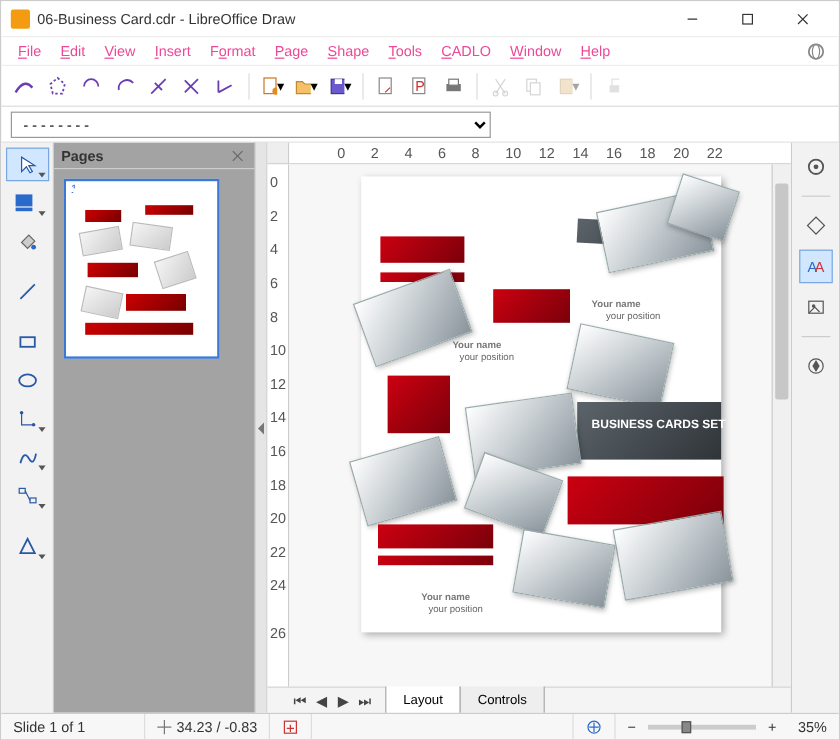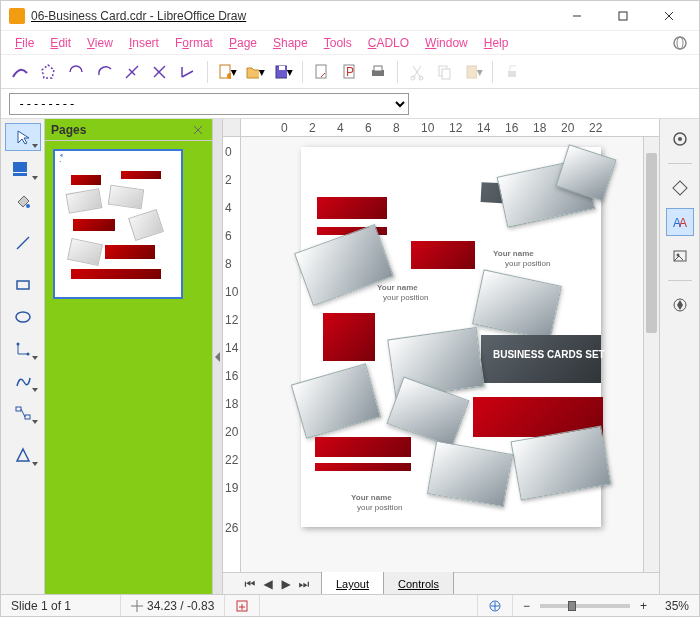--- a/index.html
+++ b/index.html
@@ -1,38 +1,38 @@
 <!DOCTYPE html>
 <html><head>
 <meta charset="utf-8">
 <style>
 * { margin: 0; padding: 0; box-sizing: border-box; font-family: "Segoe UI", Tahoma, sans-serif; font-size: 12px; }
 body { background: #fff; width: 700px; height: 617px; overflow: hidden; border: 1px solid #ccc; display: flex; flex-direction: column; }
-.titlebar { height: 30px; background: #fff; display: flex; align-items: center; padding: 0 8px; border-bottom: 1px solid #eee; text-decoration: underline; }
+.titlebar { height: 30px; background: #fff; display: flex; align-items: center; padding: 0 8px; border-bottom: 1px solid #eee; }
 .titlebar .icon { width: 16px; height: 16px; background: #f39c12; border-radius: 2px; margin-right: 6px; }
 .titlebar .title { flex: 1; color: #333; }
 .winbtns { display: flex; gap: 2px; }
 .winbtn { width: 44px; height: 28px; display: flex; align-items: center; justify-content: center; color: #333; }
 .menubar { height: 24px; display: flex; align-items: center; padding: 0 8px; gap: 4px; border-bottom: 1px solid #eee; }
 .menuitem { padding: 2px 6px; color: #ec4899; }
 .menuitem u { text-decoration: underline; }
 .menubar .flex1 { flex: 1; }
 .mainbar { height: 34px; display: flex; align-items: center; padding: 0 8px; gap: 6px; border-bottom: 1px solid #ddd; }
 .tbtn { width: 22px; height: 22px; display: flex; align-items: center; justify-content: center; border: 1px solid transparent; }
 .tbtn.disabled { opacity: 0.35; }
 .tbar-sep { width: 1px; height: 22px; background: #ddd; margin: 0 2px; }
 .drop { width: 8px; display: inline-block; }
 .linebar { height: 30px; display: flex; align-items: center; padding: 4px 8px; border-bottom: 1px solid #ddd; }
 .linebar select { height: 22px; border: 1px solid #999; background: #fff; font-family: monospace; padding: 0 4px; width: 400px; }
 .workrow { flex: 1; display: flex; min-height: 0; }
 .toolbox { width: 44px; background: #f2f2f2; border-right: 1px solid #ccc; display: flex; flex-direction: column; align-items: center; padding: 4px 0; gap: 4px; }
 .toolbox .tool { width: 36px; height: 28px; display: flex; align-items: center; justify-content: center; border: 1px solid transparent; position: relative; }
 .toolbox .tool.selected { background: #d0e7ff; border-color: #7aa7e0; }
 .tool .dd { position: absolute; right: 2px; bottom: 2px; width: 0; height: 0; border-left: 3px solid transparent; border-right: 3px solid transparent; border-top: 4px solid #555; }
-.pages-panel { width: 168px; background: #84cc16; border-right: 1px solid #ccc; display: flex; flex-direction: column; }
+.pages-panel { width: 168px; background: #a3a3a3; border-right: 1px solid #ccc; display: flex; flex-direction: column; }
 .pages-head { height: 22px; display: flex; align-items: center; justify-content: space-between; padding: 0 6px; font-weight: bold; color: #333; border-bottom: 1px solid #ccc; }
 .pages-head .x { width: 16px; height: 16px; display: flex; align-items: center; justify-content: center; }
 .pages-body { flex: 1; padding: 8px; overflow: auto; }
 .thumb { width: 130px; height: 150px; border: 2px solid #3a78d6; background: #fff; position: relative; padding: 6px; }
 .thumb .num { position: absolute; top: 2px; left: 4px; color: #3a78d6; font-size: 10px; }
 .thumb-content { width: 100%; height: 100%; background: #fff; position: relative; overflow: hidden; }
 .mini-card { position: absolute; background: linear-gradient(135deg,#f5f5f5,#ccc); border: 1px solid #bbb; }
 .mini-red { position: absolute; background: linear-gradient(135deg,#c00,#700); }
 .canvas-area { flex: 1; display: flex; flex-direction: column; min-width: 0; background: #f4f4f4; }
 .ruler-row { height: 18px; display: flex; }
@@ -51,21 +51,21 @@
 .red-band { background: linear-gradient(135deg,#cc0011,#7a000a); }
 .dk-band { background: linear-gradient(135deg,#5c646b,#2f3438); }
 .lbl { color: #666; font-size: 8px; white-space: nowrap; }
 .lbl.big { font-size: 10px; font-weight: bold; font-style: normal; color: #fff; text-align: center; line-height: 1.1; }
 .vscroll { width: 16px; background: #f0f0f0; border-left: 1px solid #ccc; position: relative; }
 .vscroll .thumb-s { position: absolute; left: 2px; right: 2px; top: 16px; height: 180px; background: #c7c7c7; border-radius: 2px; }
 .nav-row { height: 22px; display: flex; align-items: center; border-top: 1px solid #ccc; background: #f4f4f4; }
 .hscroll-mini { width: 18px; }
 .nav-btn { width: 18px; height: 18px; display: flex; align-items: center; justify-content: center; color: #444; }
 .tabs { display: flex; margin-left: 8px; }
-.tab { padding: 12px 14px; border: 1px solid #aaa; border-bottom: none; background: #eee; margin-right: -1px; font-size: 11px; text-decoration: underline; }
+.tab { padding: 12px 14px; border: 1px solid #aaa; border-bottom: none; background: #eee; margin-right: -1px; font-size: 11px; }
 .tab.active { background: #fff; }
 .right-rail { width: 40px; background: #f2f2f2; border-left: 1px solid #ccc; display: flex; flex-direction: column; align-items: center; padding: 6px 0; gap: 6px; }
 .rail-btn { width: 28px; height: 28px; display: flex; align-items: center; justify-content: center; border: 1px solid transparent; }
 .rail-btn.sel { background: #d0e7ff; border-color: #7aa7e0; }
 .rail-sep { width: 24px; height: 1px; background: #ccc; margin: 4px 0; }
 .statusbar { height: 22px; border-top: 1px solid #ccc; background: #f7f7f7; display: flex; align-items: center; font-size: 11px; color: #333; }
 .stat-cell { padding: 0 10px; border-right: 1px solid #ddd; height: 100%; display: flex; align-items: center; gap: 4px; }
 .stat-cell.flex { flex: 1; }
 .zoom-slider { width: 90px; height: 4px; background: #ccc; position: relative; margin: 0 6px; }
 .zoom-slider .knob { position: absolute; left: 28px; top: -3px; width: 8px; height: 10px; background: #888; border: 1px solid #555; }
@@ -357,21 +357,21 @@
         <span style="top:64px">4</span>
         <span style="top:92px">6</span>
         <span style="top:120px">8</span>
         <span style="top:148px">10</span>
         <span style="top:176px">12</span>
         <span style="top:204px">14</span>
         <span style="top:232px">16</span>
         <span style="top:260px">18</span>
         <span style="top:288px">20</span>
         <span style="top:316px">22</span>
-        <span style="top:344px">19</span>
+        <span style="top:344px">24</span>
         <span style="top:384px">26</span>
       </div>
       <div class="viewport">
         <div class="page"></div>
 
         <div class="canvas-el red-band" style="left:76px;top:60px;width:70px;height:22px"></div>
         <div class="canvas-el red-band" style="left:76px;top:90px;width:70px;height:8px"></div>
         <div class="canvas-el dk-band" style="left:240px;top:48px;width:110px;height:20px;transform:rotate(3deg)"></div>
         <div class="canvas-el card-shape" style="left:260px;top:30px;width:90px;height:52px;transform:rotate(-12deg)"></div>
         <div class="canvas-el card-shape" style="left:320px;top:14px;width:50px;height:44px;transform:rotate(18deg)"></div>

